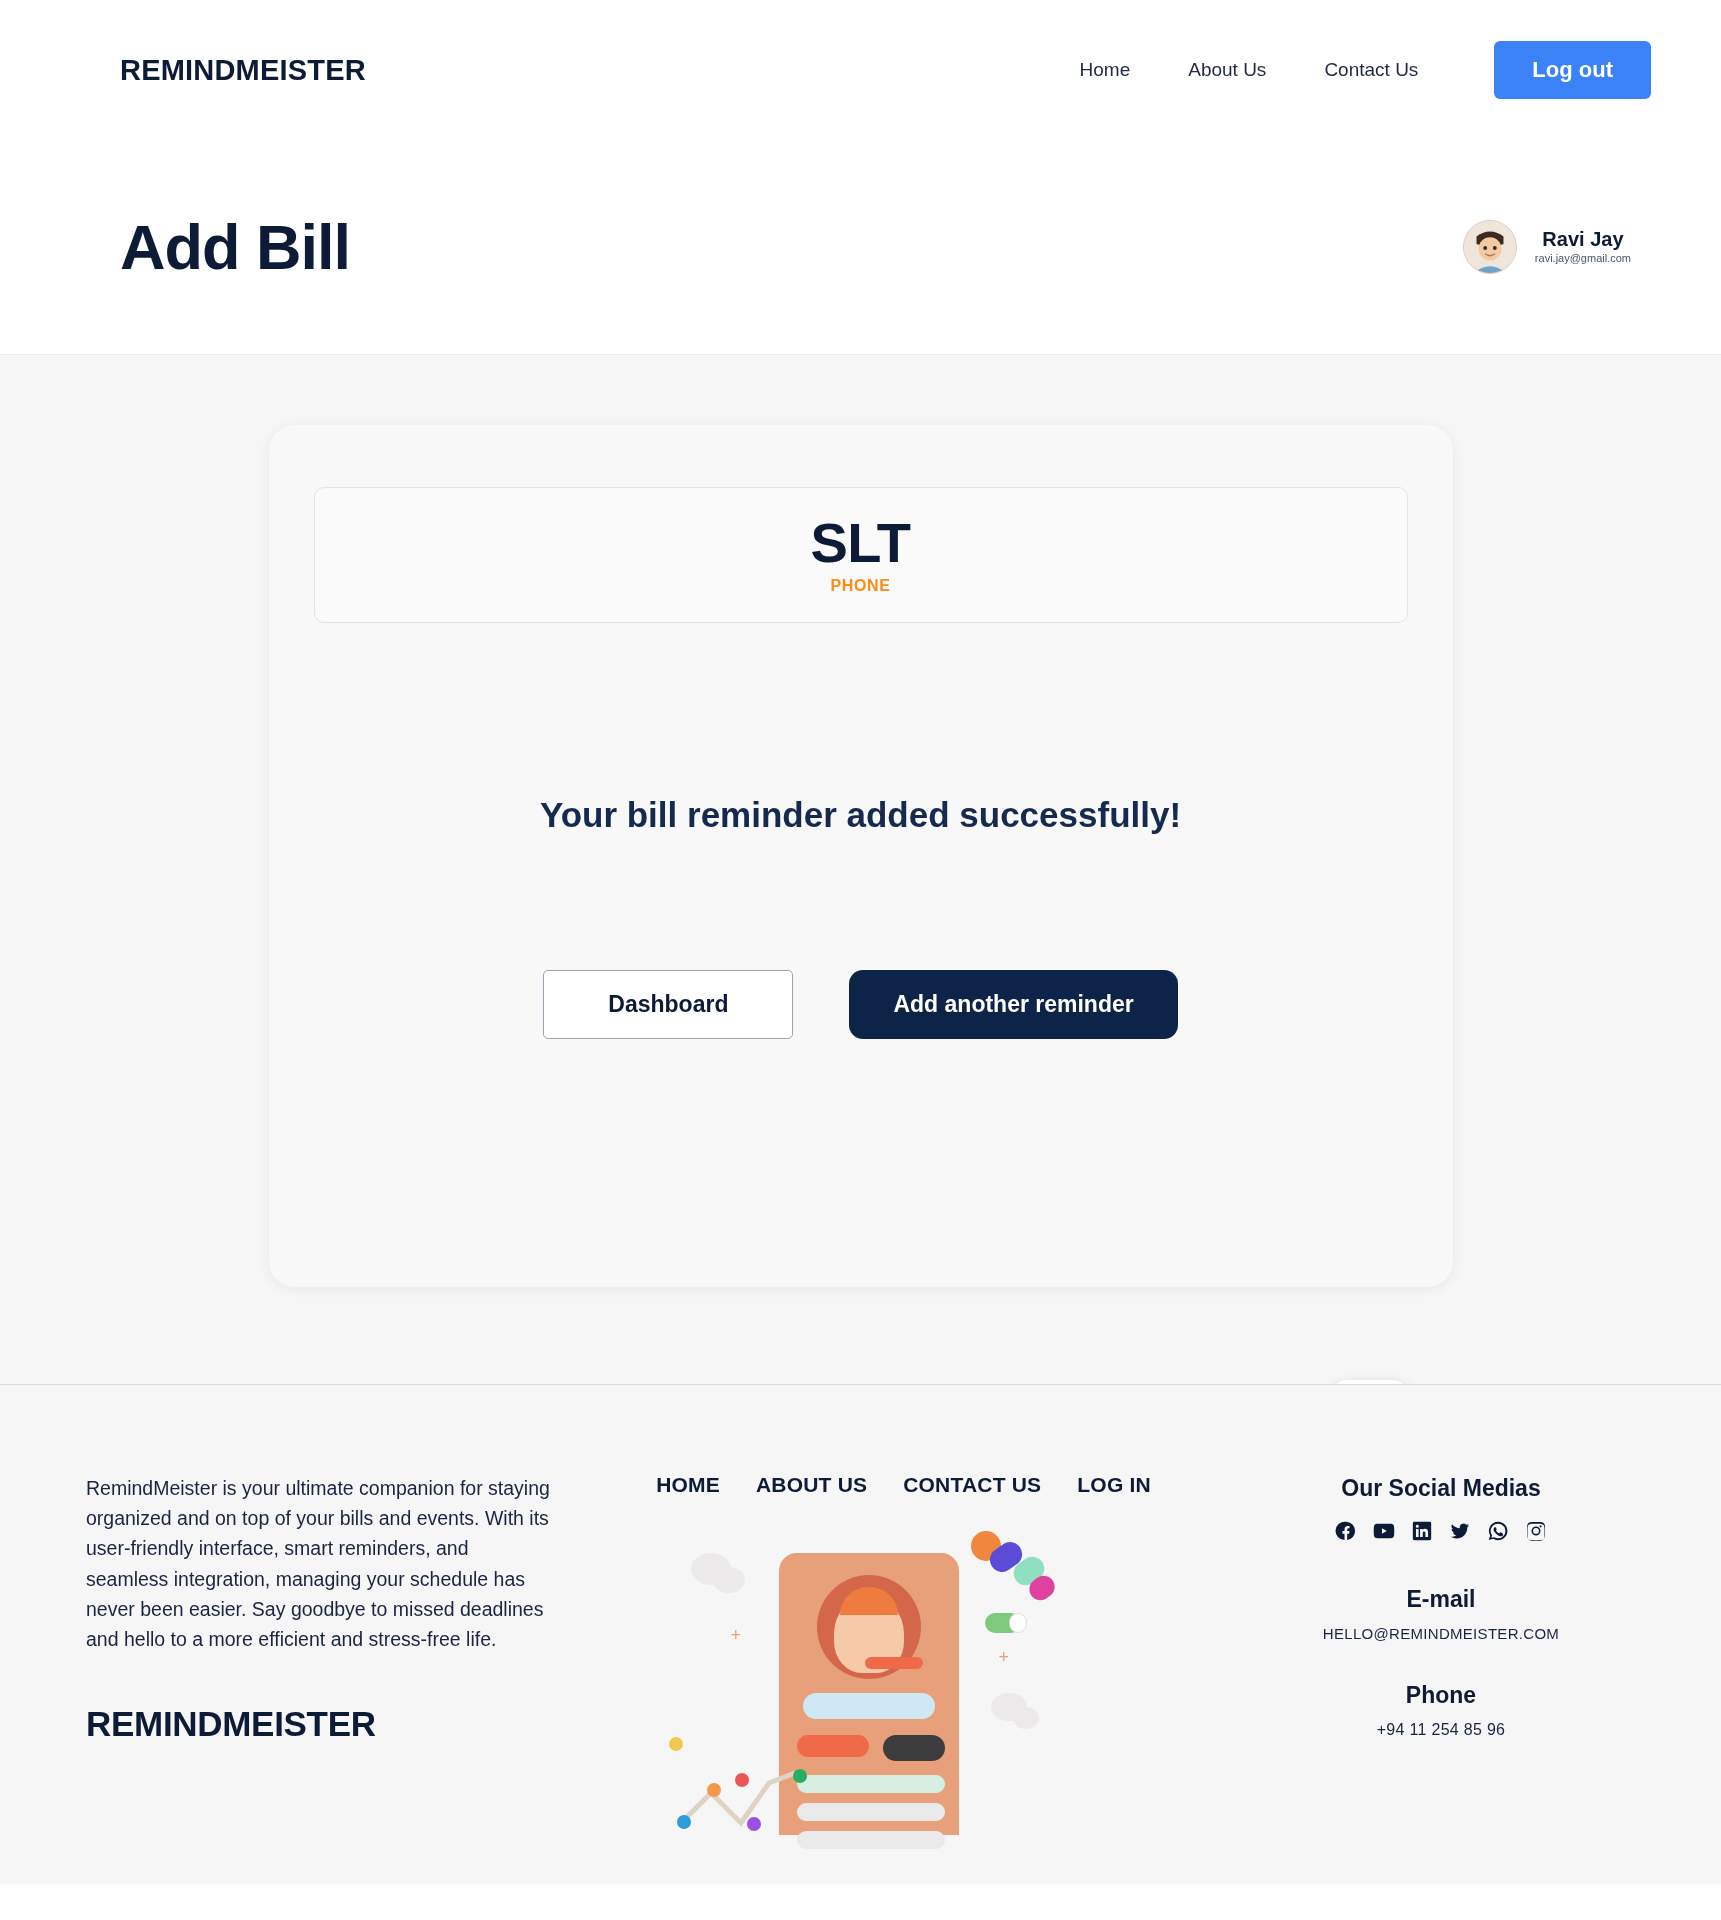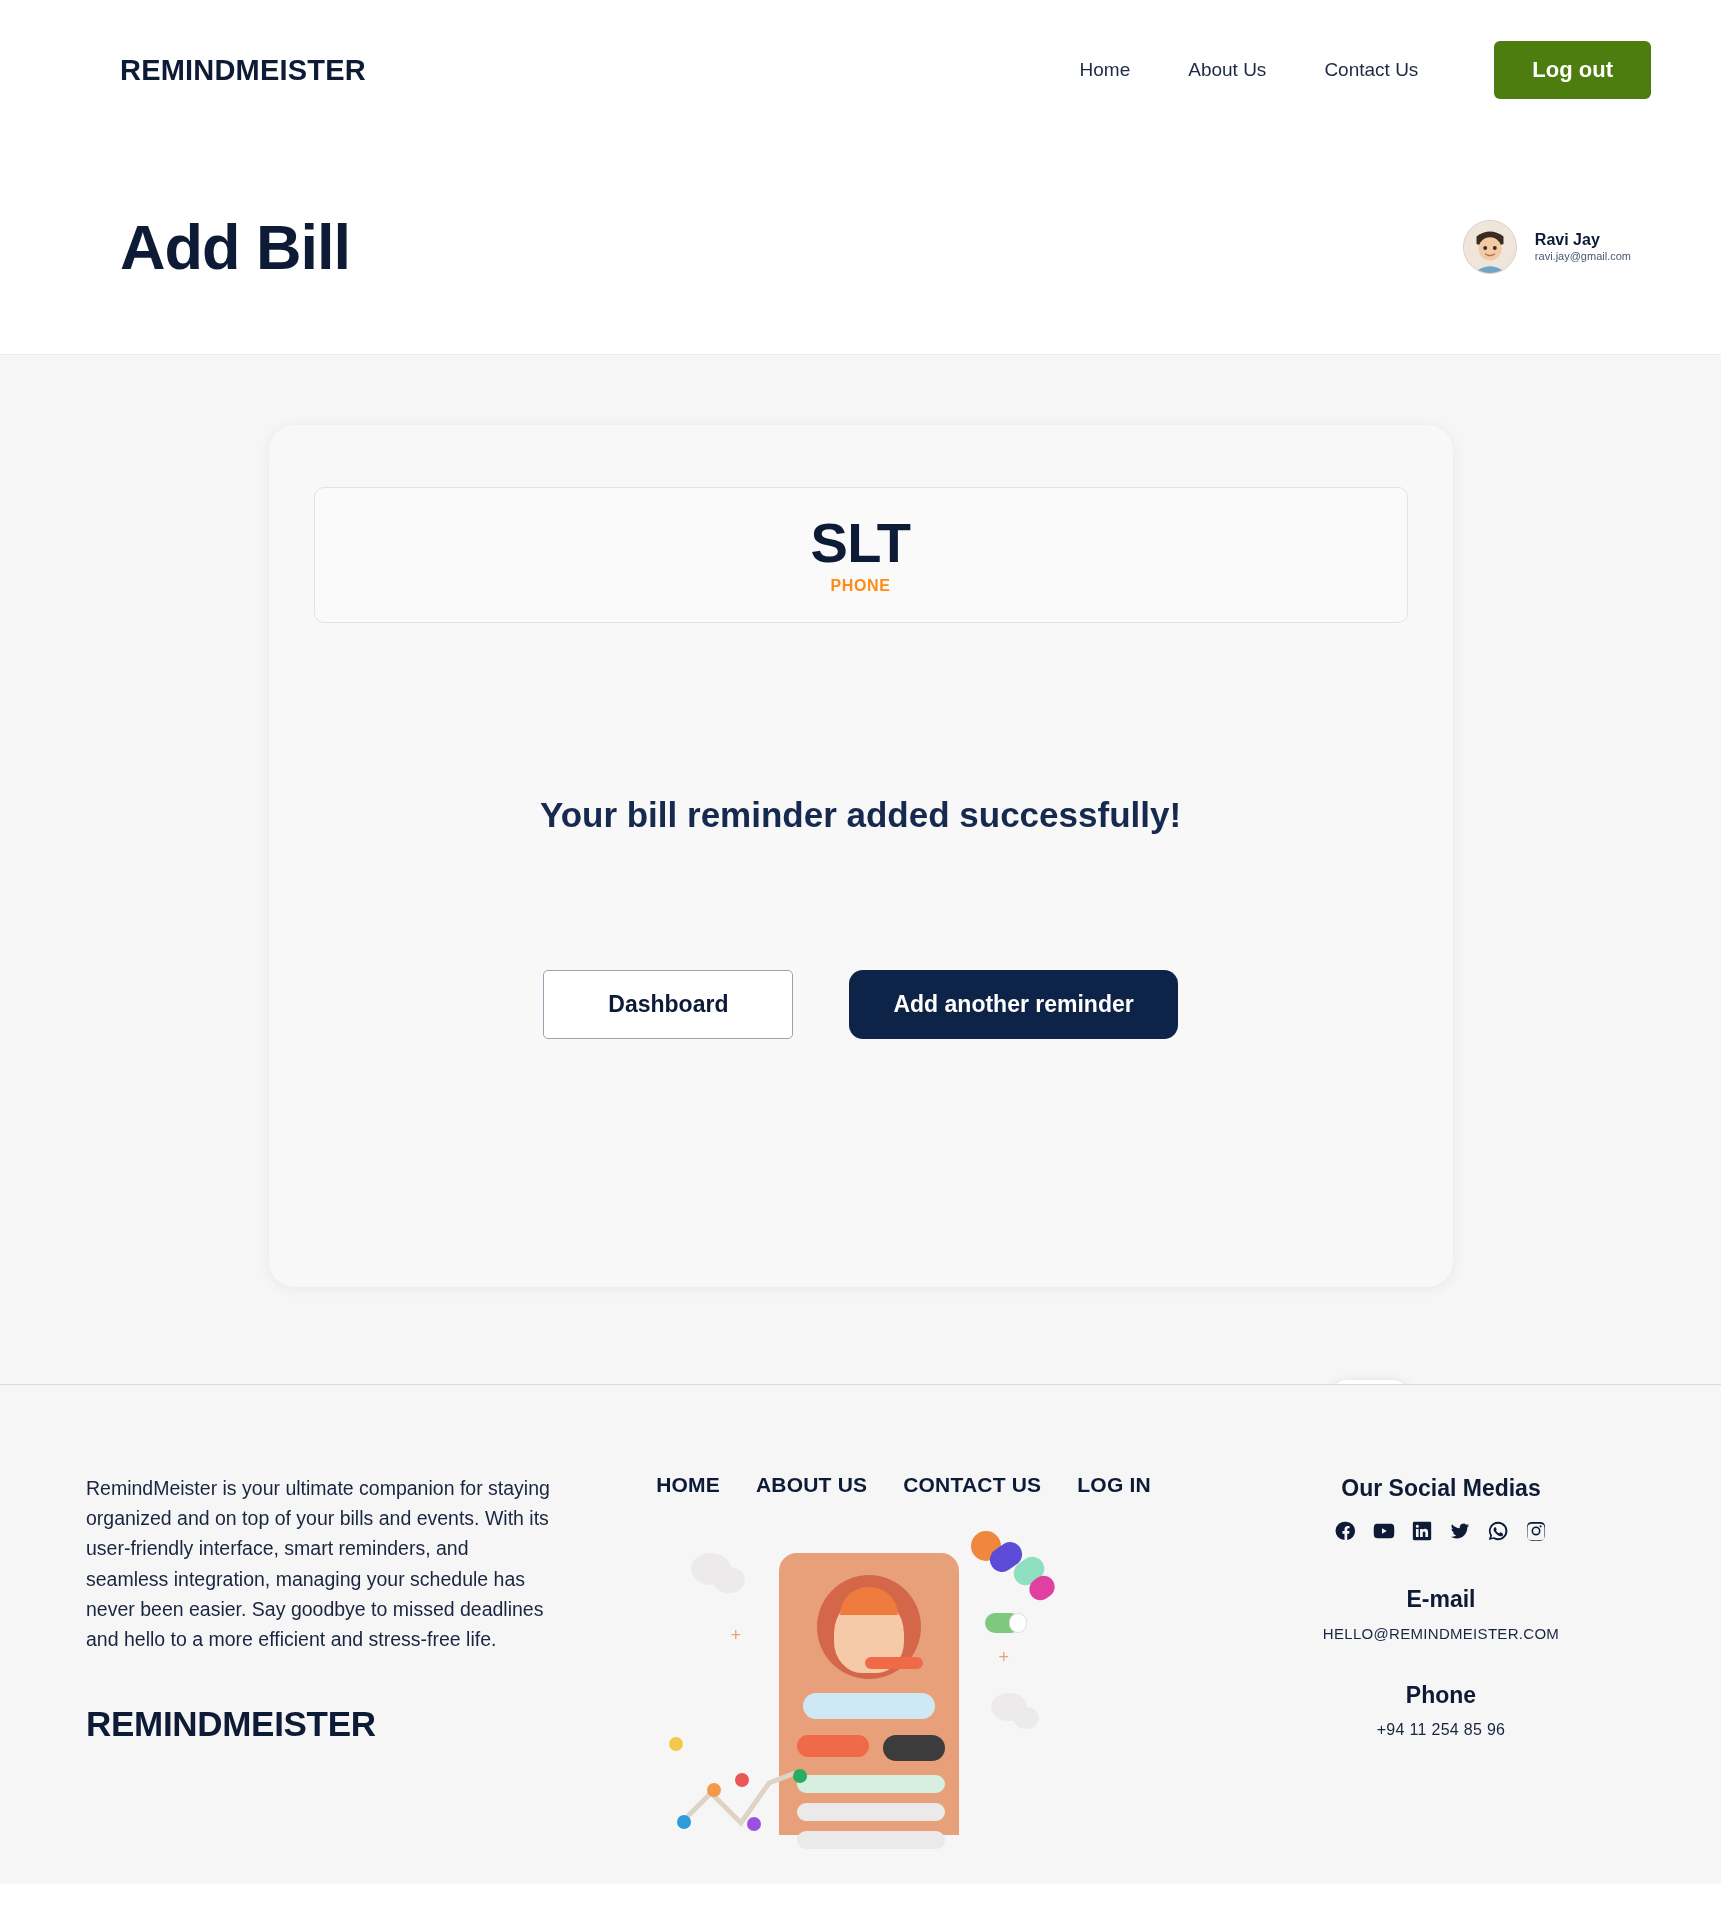--- a/index.html
+++ b/index.html
@@ -31,21 +31,21 @@
     align-items: center;
     gap: 58px;
   }
   .nav-link {
     font-size: 19px;
     color: #1e2a44;
     text-decoration: none;
     white-space: nowrap;
   }
   .logout-btn {
-    background: #4d7c0f;
+    background: #3b82f6;
     color: #ffffff;
     font-size: 22px;
     font-weight: bold;
     border: none;
     border-radius: 6px;
     padding: 16px 38px;
     cursor: pointer;
     margin-left: 18px;
   }
 
@@ -72,21 +72,21 @@
   }
   .avatar {
     width: 54px; height: 54px;
     border-radius: 50%;
     background: #efe6dd;
     border: 1px solid #d8cfc6;
     display: flex; align-items: center; justify-content: center;
     font-size: 26px;
     overflow: hidden;
   }
-  .user-name { font-size: 16px; font-weight: bold; line-height: 1.2; }
+  .user-name { font-size: 20px; font-weight: bold; line-height: 1.2; text-align: center; }
   .user-email { font-size: 11px; color: #4a566e; line-height: 1.4; }
 
   
   .main {
     background: #f6f6f6;
     padding: 70px 0 90px;
     min-height: 1030px;
     border-top: 1px solid #ececec;
   }
   .card {

